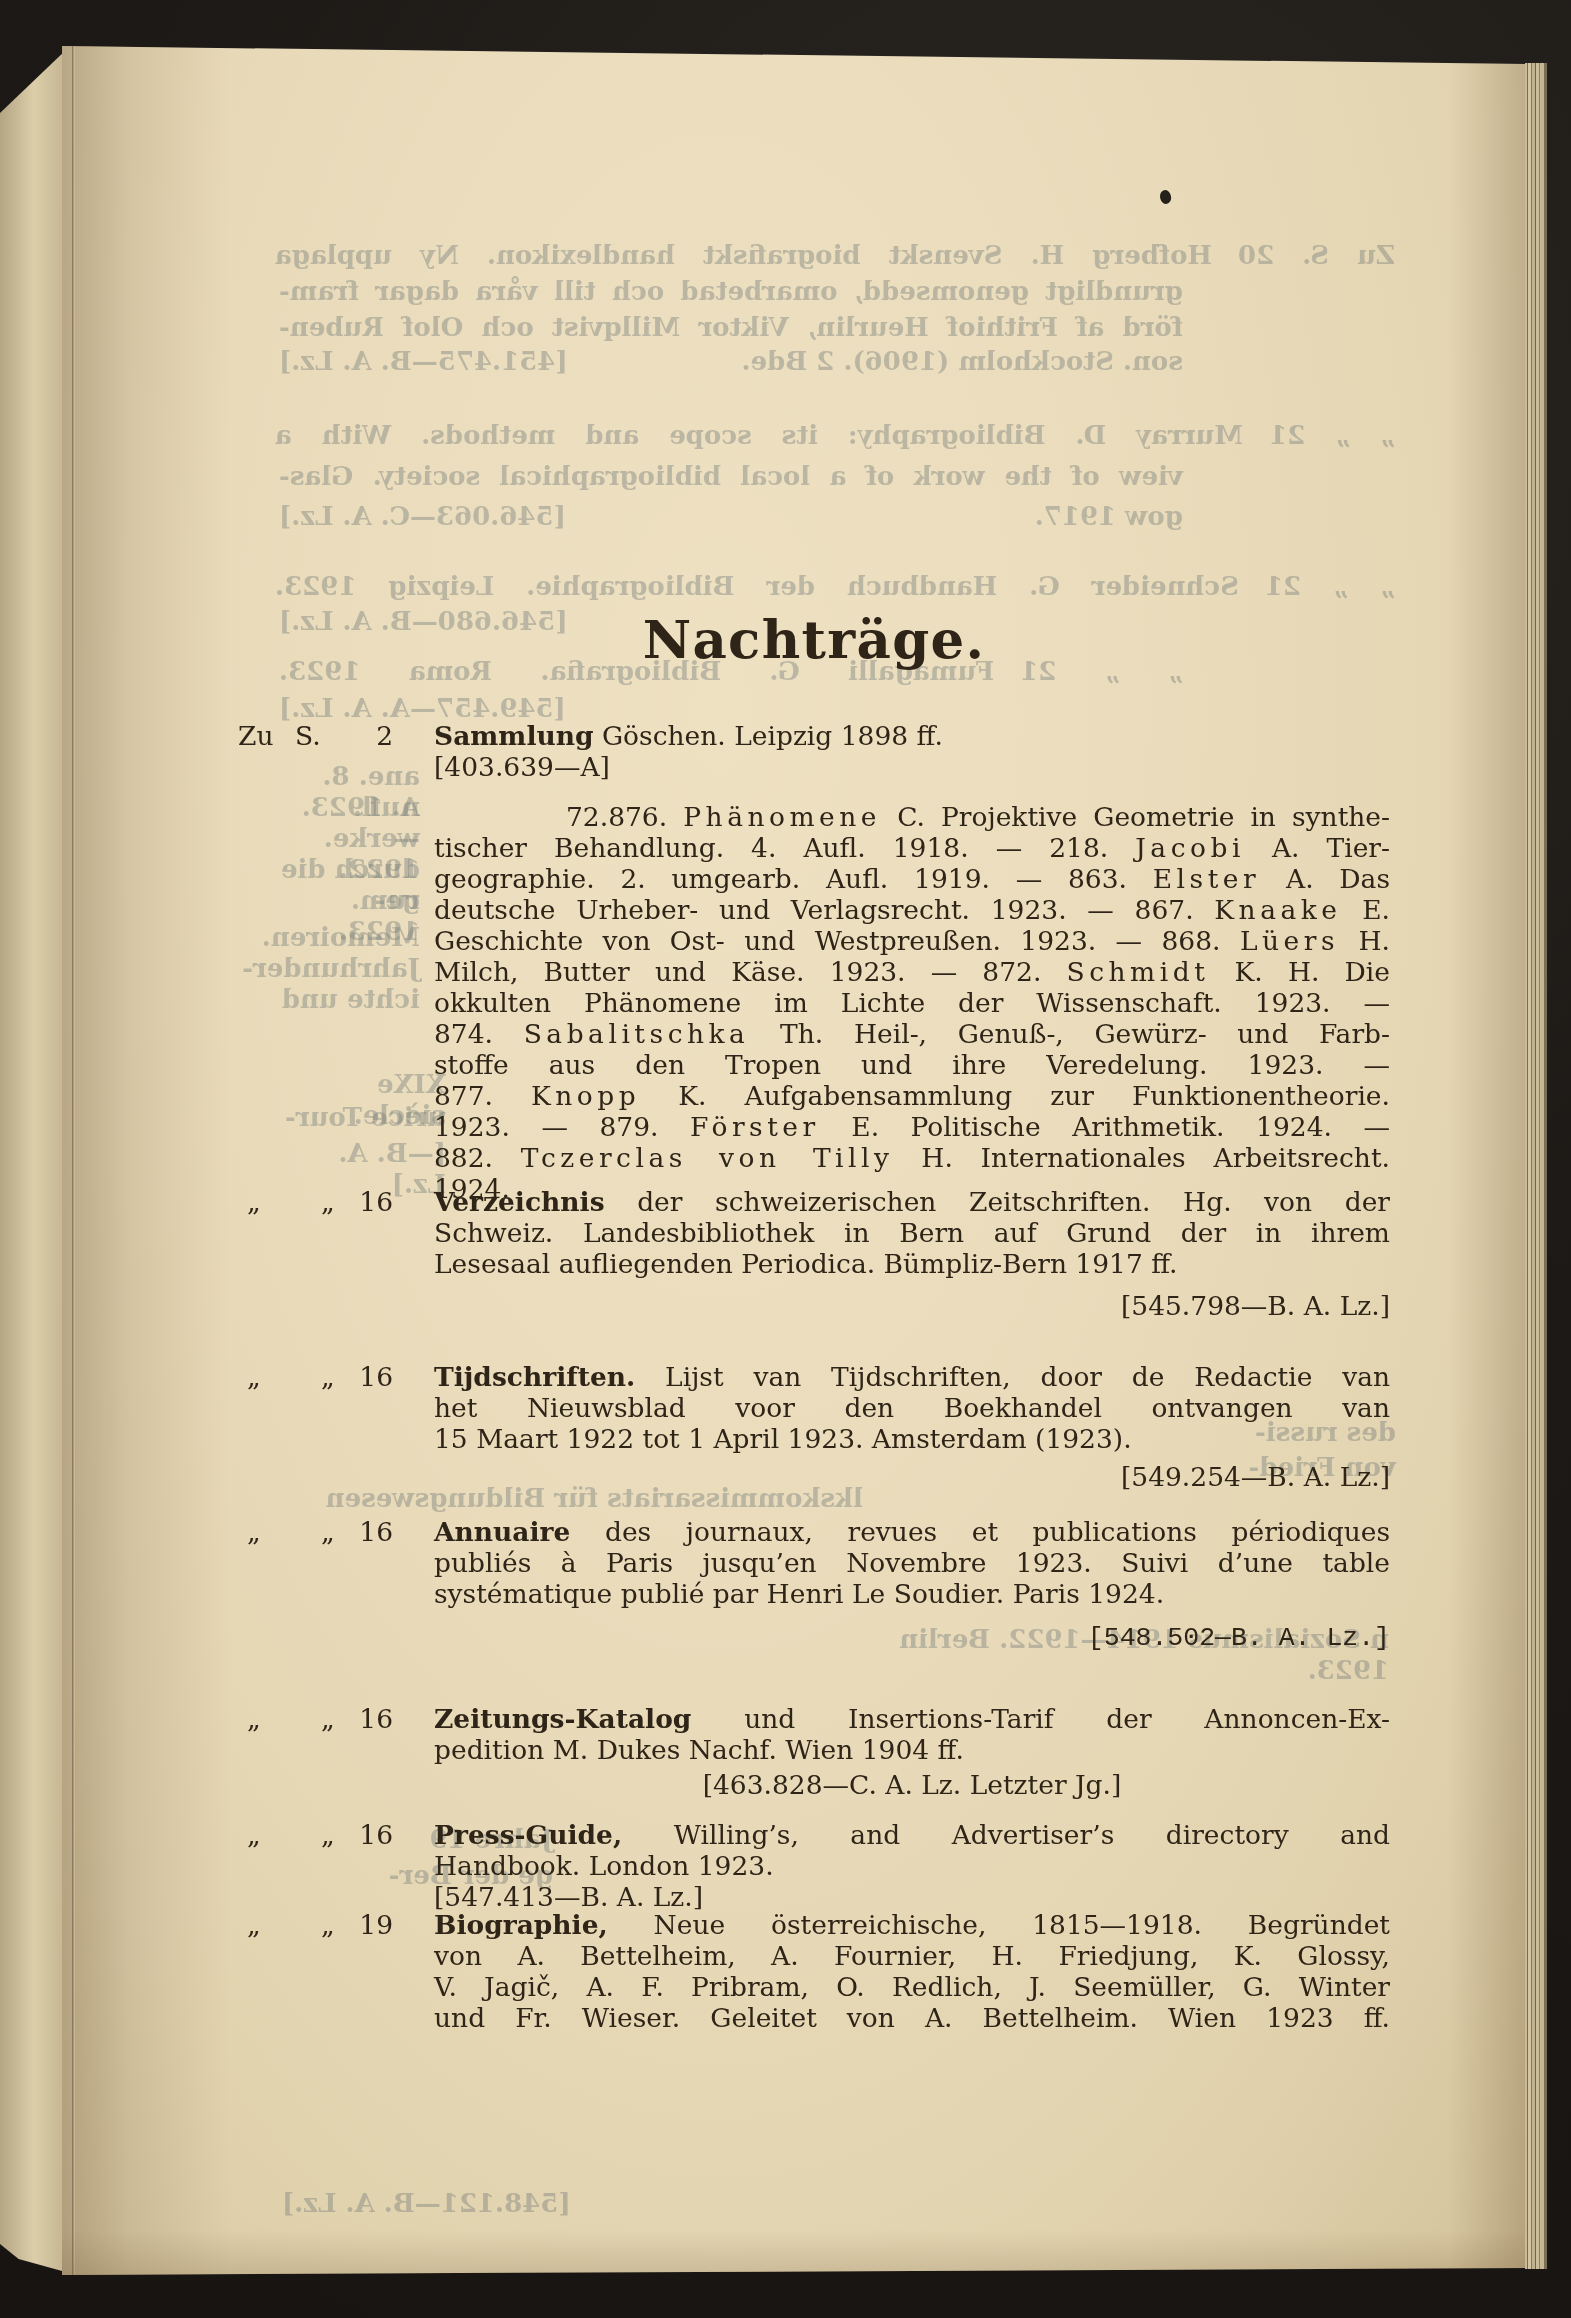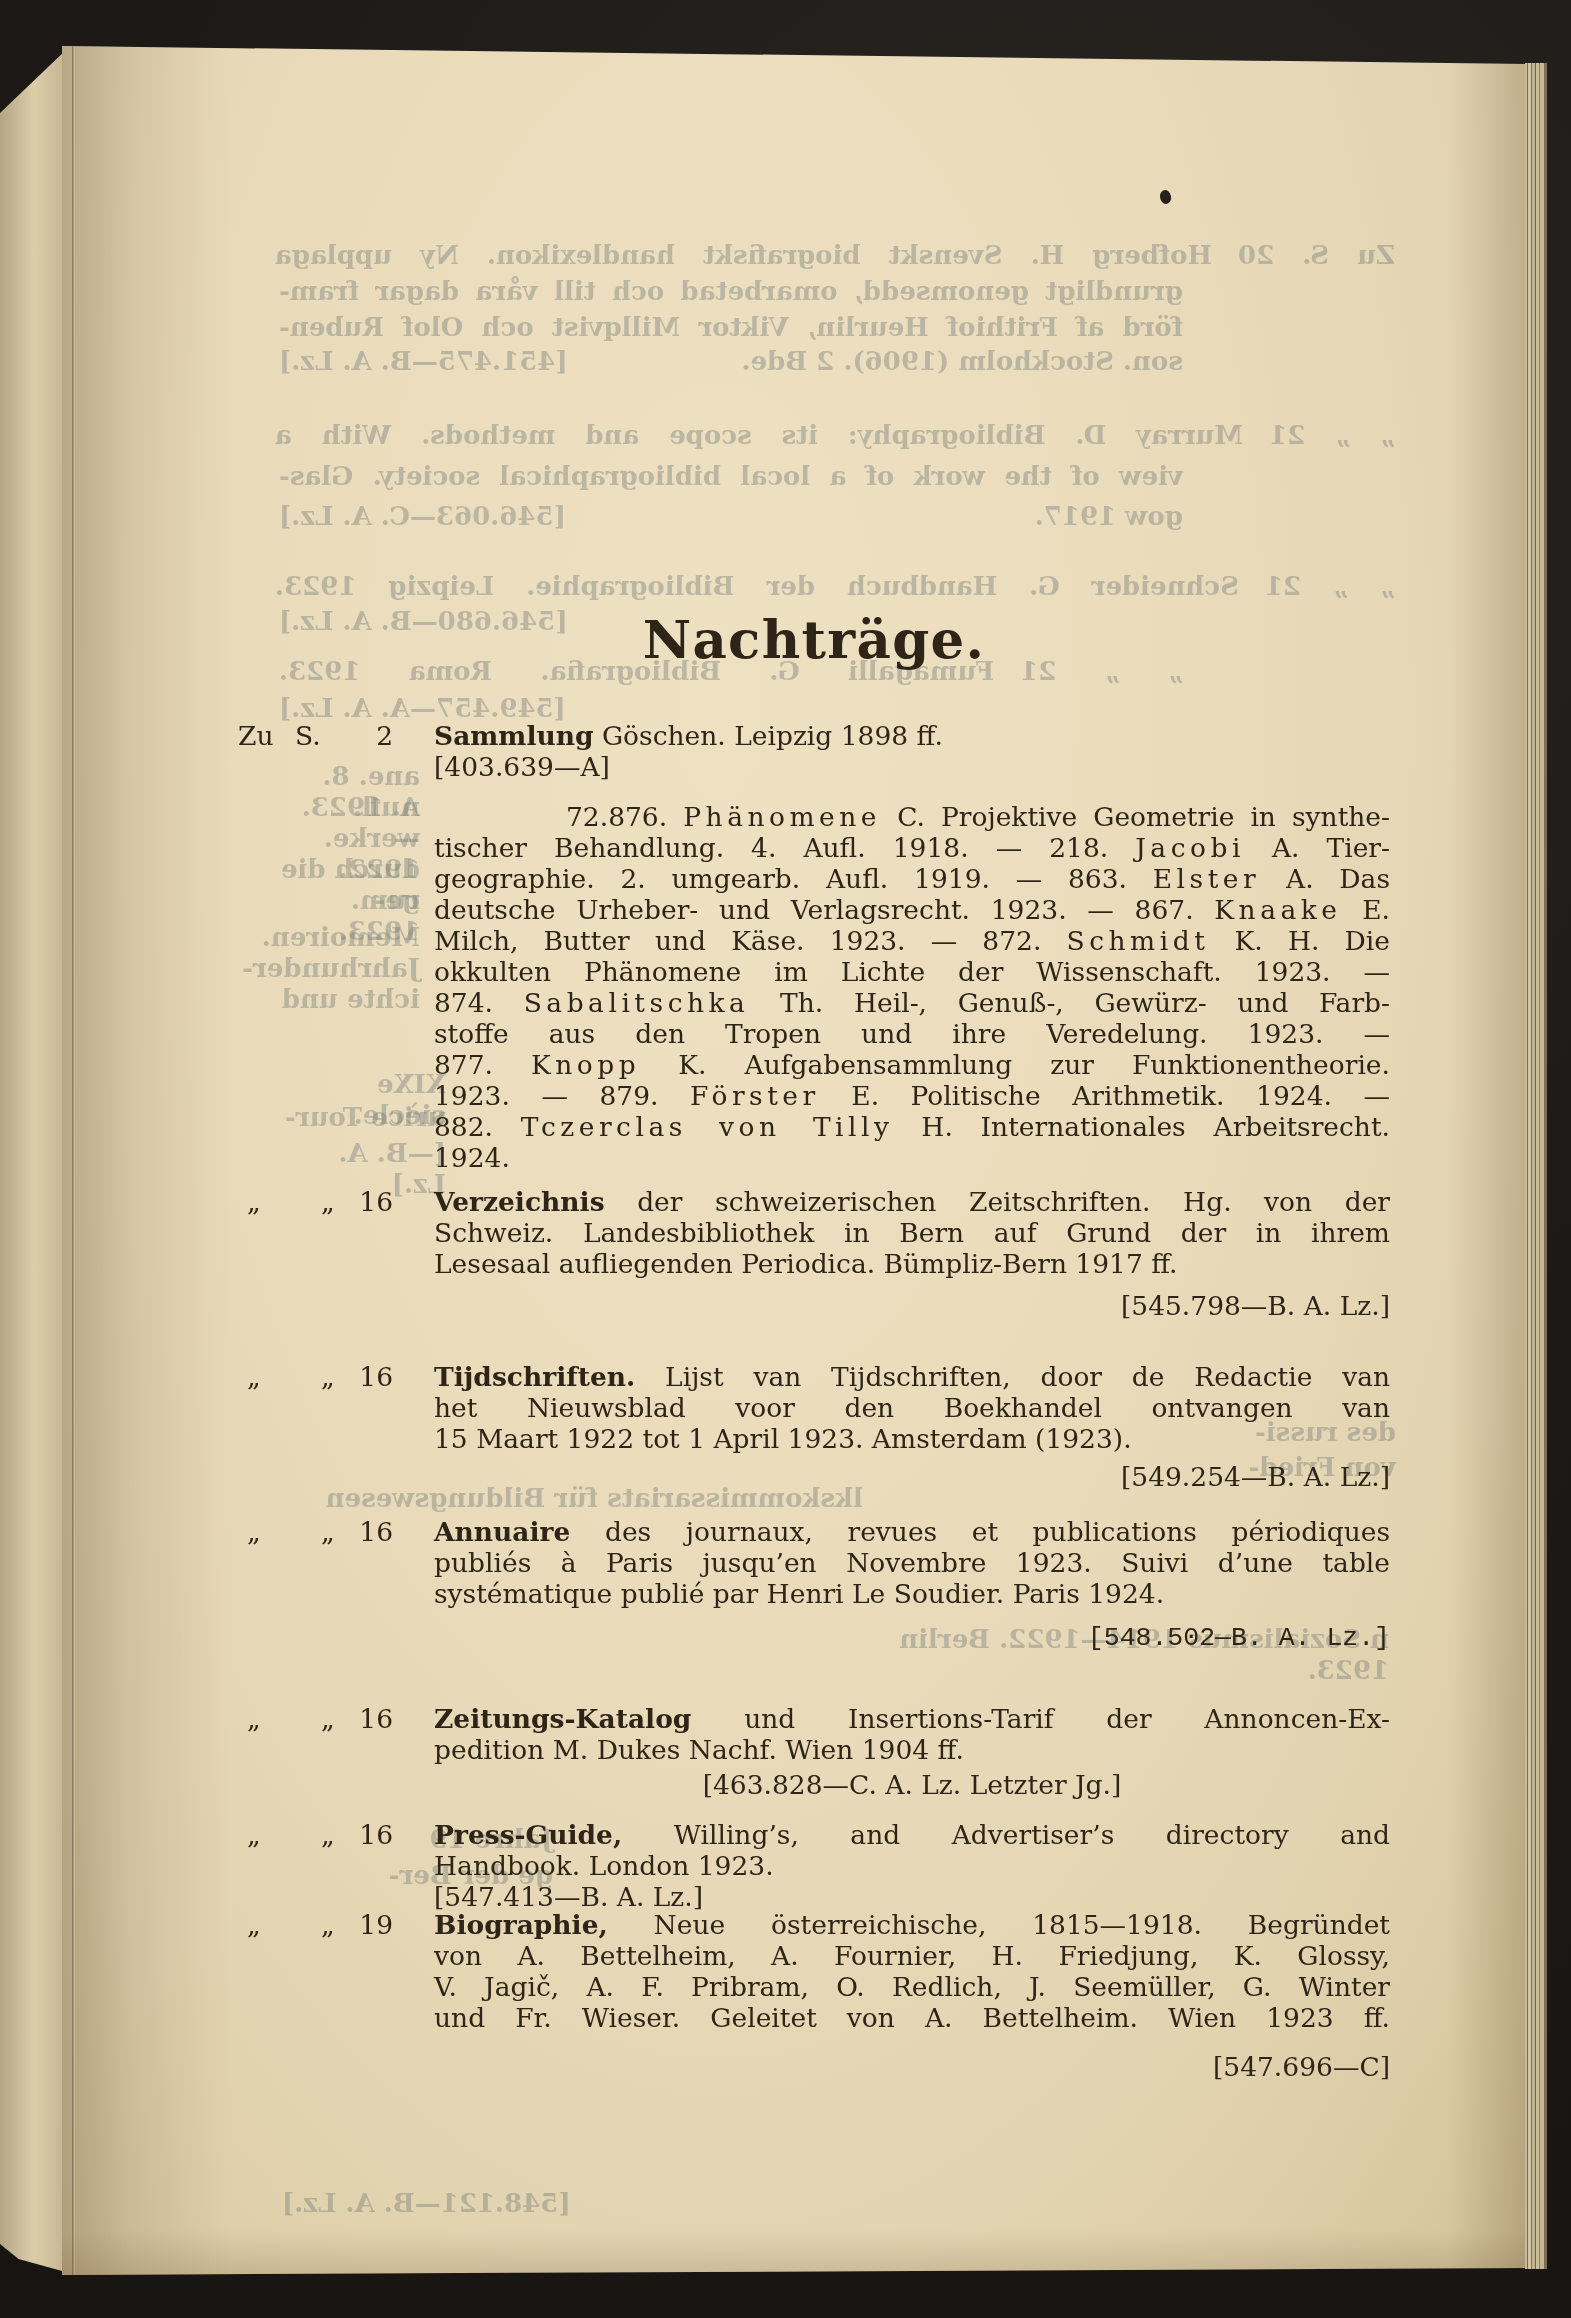--- a/index.html
+++ b/index.html
@@ -152,20 +152,21 @@
         </div>
         <div class="ebody">
           <div class="ln split">
             <span class="lft"><span class="b">Sammlung</span><span class="t"> Göschen. Leipzig 1898 ff.</span></span>
             <span class="rgt">[403.639—A]</span>
           </div>
           <div class="ln j ind" style="margin-top: 19px;"><span class="t">72.876. </span><span class="sp">Phänomene</span><span class="t"> C. Projektive Geometrie in synthe-</span></div>
           <div class="ln j"><span class="t">tischer Behandlung. 4. Aufl. 1918. — 218. </span><span class="sp">Jacobi</span><span class="t"> A. Tier-</span></div>
           <div class="ln j"><span class="t">geographie. 2. umgearb. Aufl. 1919. — 863. </span><span class="sp">Elster</span><span class="t"> A. Das</span></div>
           <div class="ln j"><span class="t">deutsche Urheber- und Verlagsrecht. 1923. — 867. </span><span class="sp">Knaake</span><span class="t"> E.</span></div>
+          <div class="ln j"><span class="t">Geschichte von Ost- und Westpreußen. 1923. — 868. </span><span class="sp">Lüers</span><span class="t"> H.</span></div>
           <div class="ln j"><span class="t">Milch, Butter und Käse. 1923. — 872. </span><span class="sp">Schmidt</span><span class="t"> K. H. Die</span></div>
           <div class="ln j"><span class="t">okkulten Phänomene im Lichte der Wissenschaft. 1923. —</span></div>
           <div class="ln j"><span class="t">874. </span><span class="sp">Sabalitschka</span><span class="t"> Th. Heil-, Genuß-, Gewürz- und Farb-</span></div>
           <div class="ln j"><span class="t">stoffe aus den Tropen und ihre Veredelung. 1923. —</span></div>
           <div class="ln j"><span class="t">877. </span><span class="sp">Knopp</span><span class="t"> K. Aufgabensammlung zur Funktionentheorie.</span></div>
           <div class="ln j"><span class="t">1923. — 879. </span><span class="sp">Förster</span><span class="t"> E. Politische Arithmetik. 1924. —</span></div>
           <div class="ln j"><span class="t">882. </span><span class="sp">Tczerclas von Tilly</span><span class="t"> H. Internationales Arbeitsrecht.</span></div>
           <div class="ln l"><span class="t">1924.</span></div>
         </div>
       </div>
@@ -238,21 +239,20 @@
         <div class="lab">
           <span class="cell c1 dit1">„</span>
           <span class="cell c2 dit2">„</span>
           <span class="cell c3">19</span>
         </div>
         <div class="ebody">
           <div class="ln j"><span class="b">Biographie,</span><span class="t"> Neue österreichische, 1815—1918. Begründet</span></div>
           <div class="ln j"><span class="t">von A. Bettelheim, A. Fournier, H. Friedjung, K. Glossy,</span></div>
           <div class="ln j"><span class="t">V. Jagič, A. F. Pribram, O. Redlich, J. Seemüller, G. Winter</span></div>
           <div class="ln j"><span class="t">und Fr. Wieser. Geleitet von A. Bettelheim. Wien 1923 ff.</span></div>
-          <div class="ln r" style="margin-top: 18px;"><span class="t">[547.696—C]</span></div>
         </div>
       </div>
     </div>
 
   <div class="ink-dot" style="left: 1098px; top: 144px;"></div>
 </div>
 
 <div class="edges"></div>
 
 

